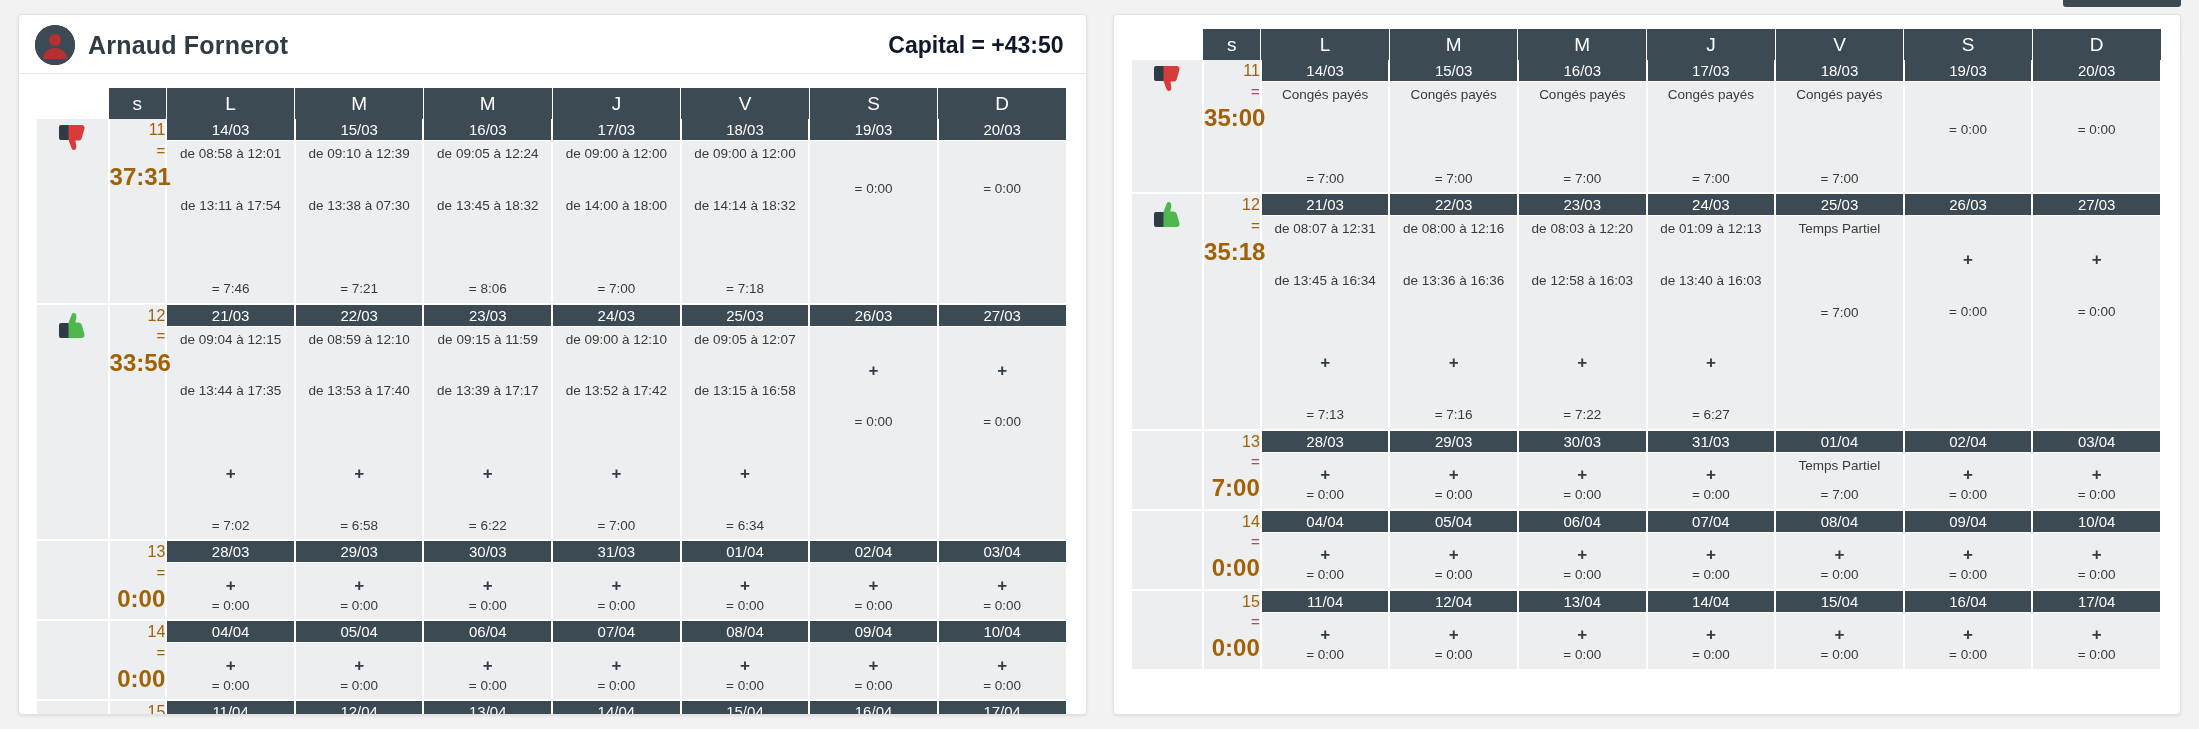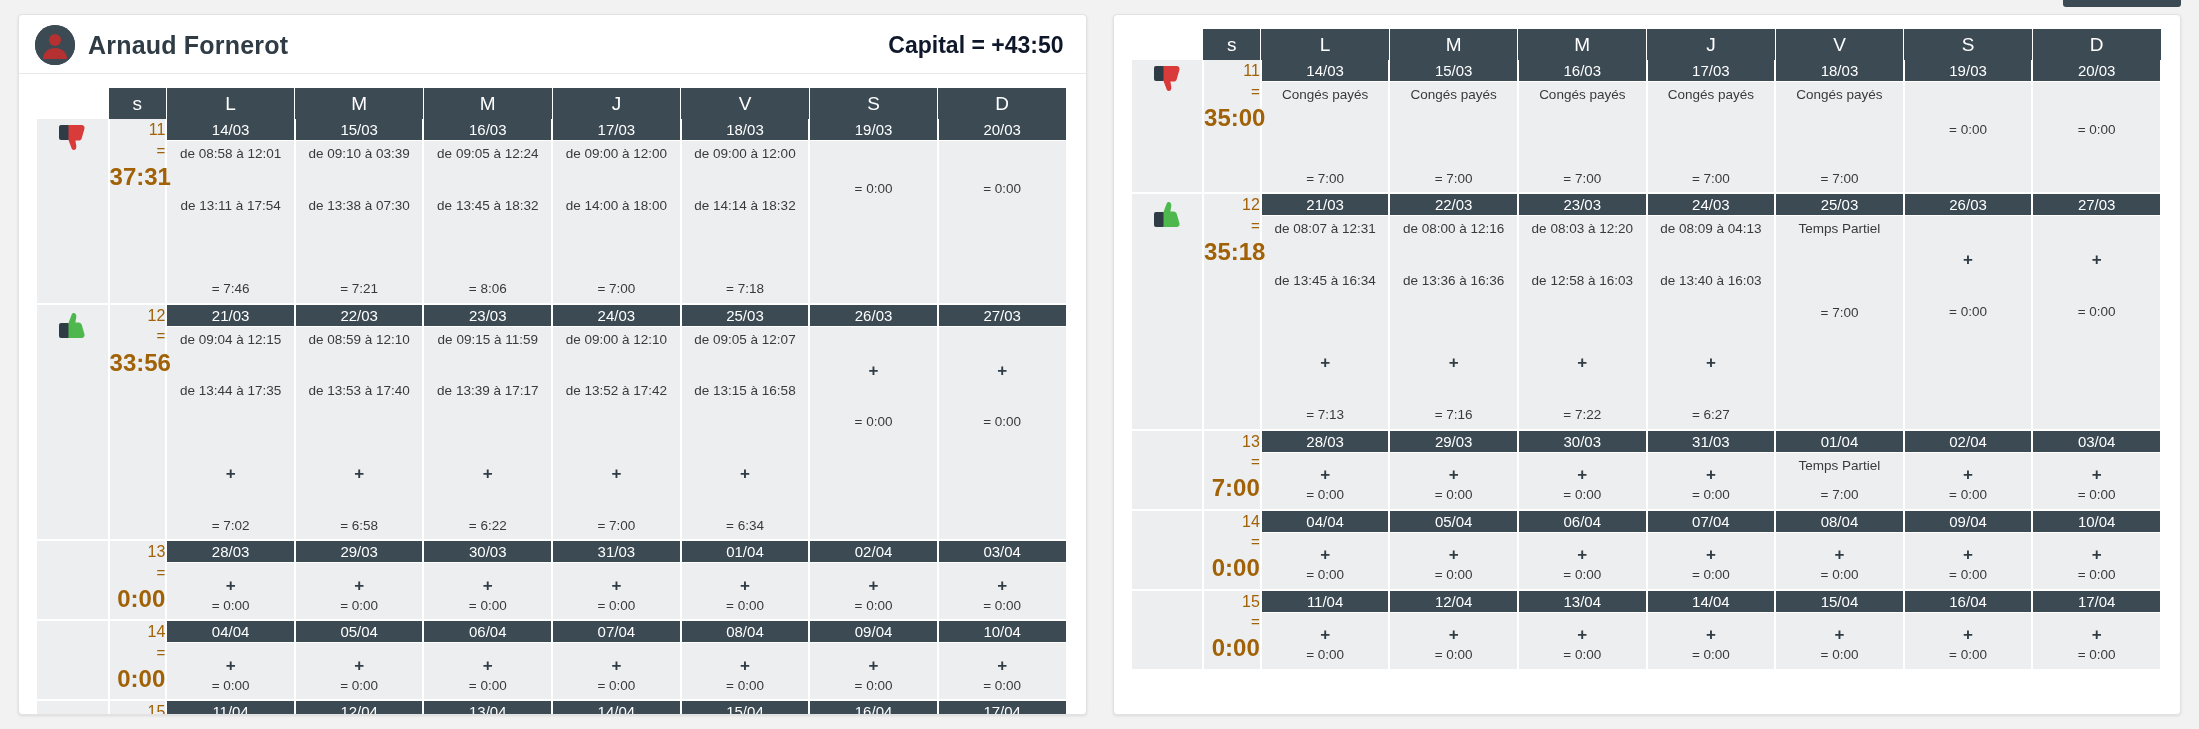--- a/index.html
+++ b/index.html
@@ -221,21 +221,21 @@
                 <div class="day-body tall">
                   <div class="line">de 08:58 à 12:01</div>
                   <div class="line">de 13:11 à 17:54</div>
                   <div class="spacer"></div>
                   <div class="total">= 7:46</div>
                 </div>
               </td>
               <td class="day-cell">
                 <div class="date-bar">15/03</div>
                 <div class="day-body tall">
-                  <div class="line">de 09:10 à 03:39</div>
+                  <div class="line">de 09:10 à 12:39</div>
                   <div class="line">de 13:38 à 07:30</div>
                   <div class="spacer"></div>
                   <div class="total">= 7:21</div>
                 </div>
               </td>
               <td class="day-cell">
                 <div class="date-bar">16/03</div>
                 <div class="day-body tall">
                   <div class="line">de 09:05 à 12:24</div>
                   <div class="line">de 13:45 à 18:32</div>
@@ -667,21 +667,21 @@
                   <div class="line">de 08:03 à 12:20</div>
                   <div class="line">de 12:58 à 16:03</div>
                   <div class="spacer"></div>
                   <div class="plus">+</div>
                   <div class="total">= 7:22</div>
                 </div>
               </td>
               <td class="day-cell">
                 <div class="date-bar">24/03</div>
                 <div class="day-body tall">
-                  <div class="line">de 08:09 à 04:13</div>
+                  <div class="line">de 01:09 à 12:13</div>
                   <div class="line">de 13:40 à 16:03</div>
                   <div class="spacer"></div>
                   <div class="plus">+</div>
                   <div class="total">= 6:27</div>
                 </div>
               </td>
               <td class="day-cell">
                 <div class="date-bar">25/03</div>
                 <div class="day-body tall">
                   <div class="line">Temps Partiel</div>

